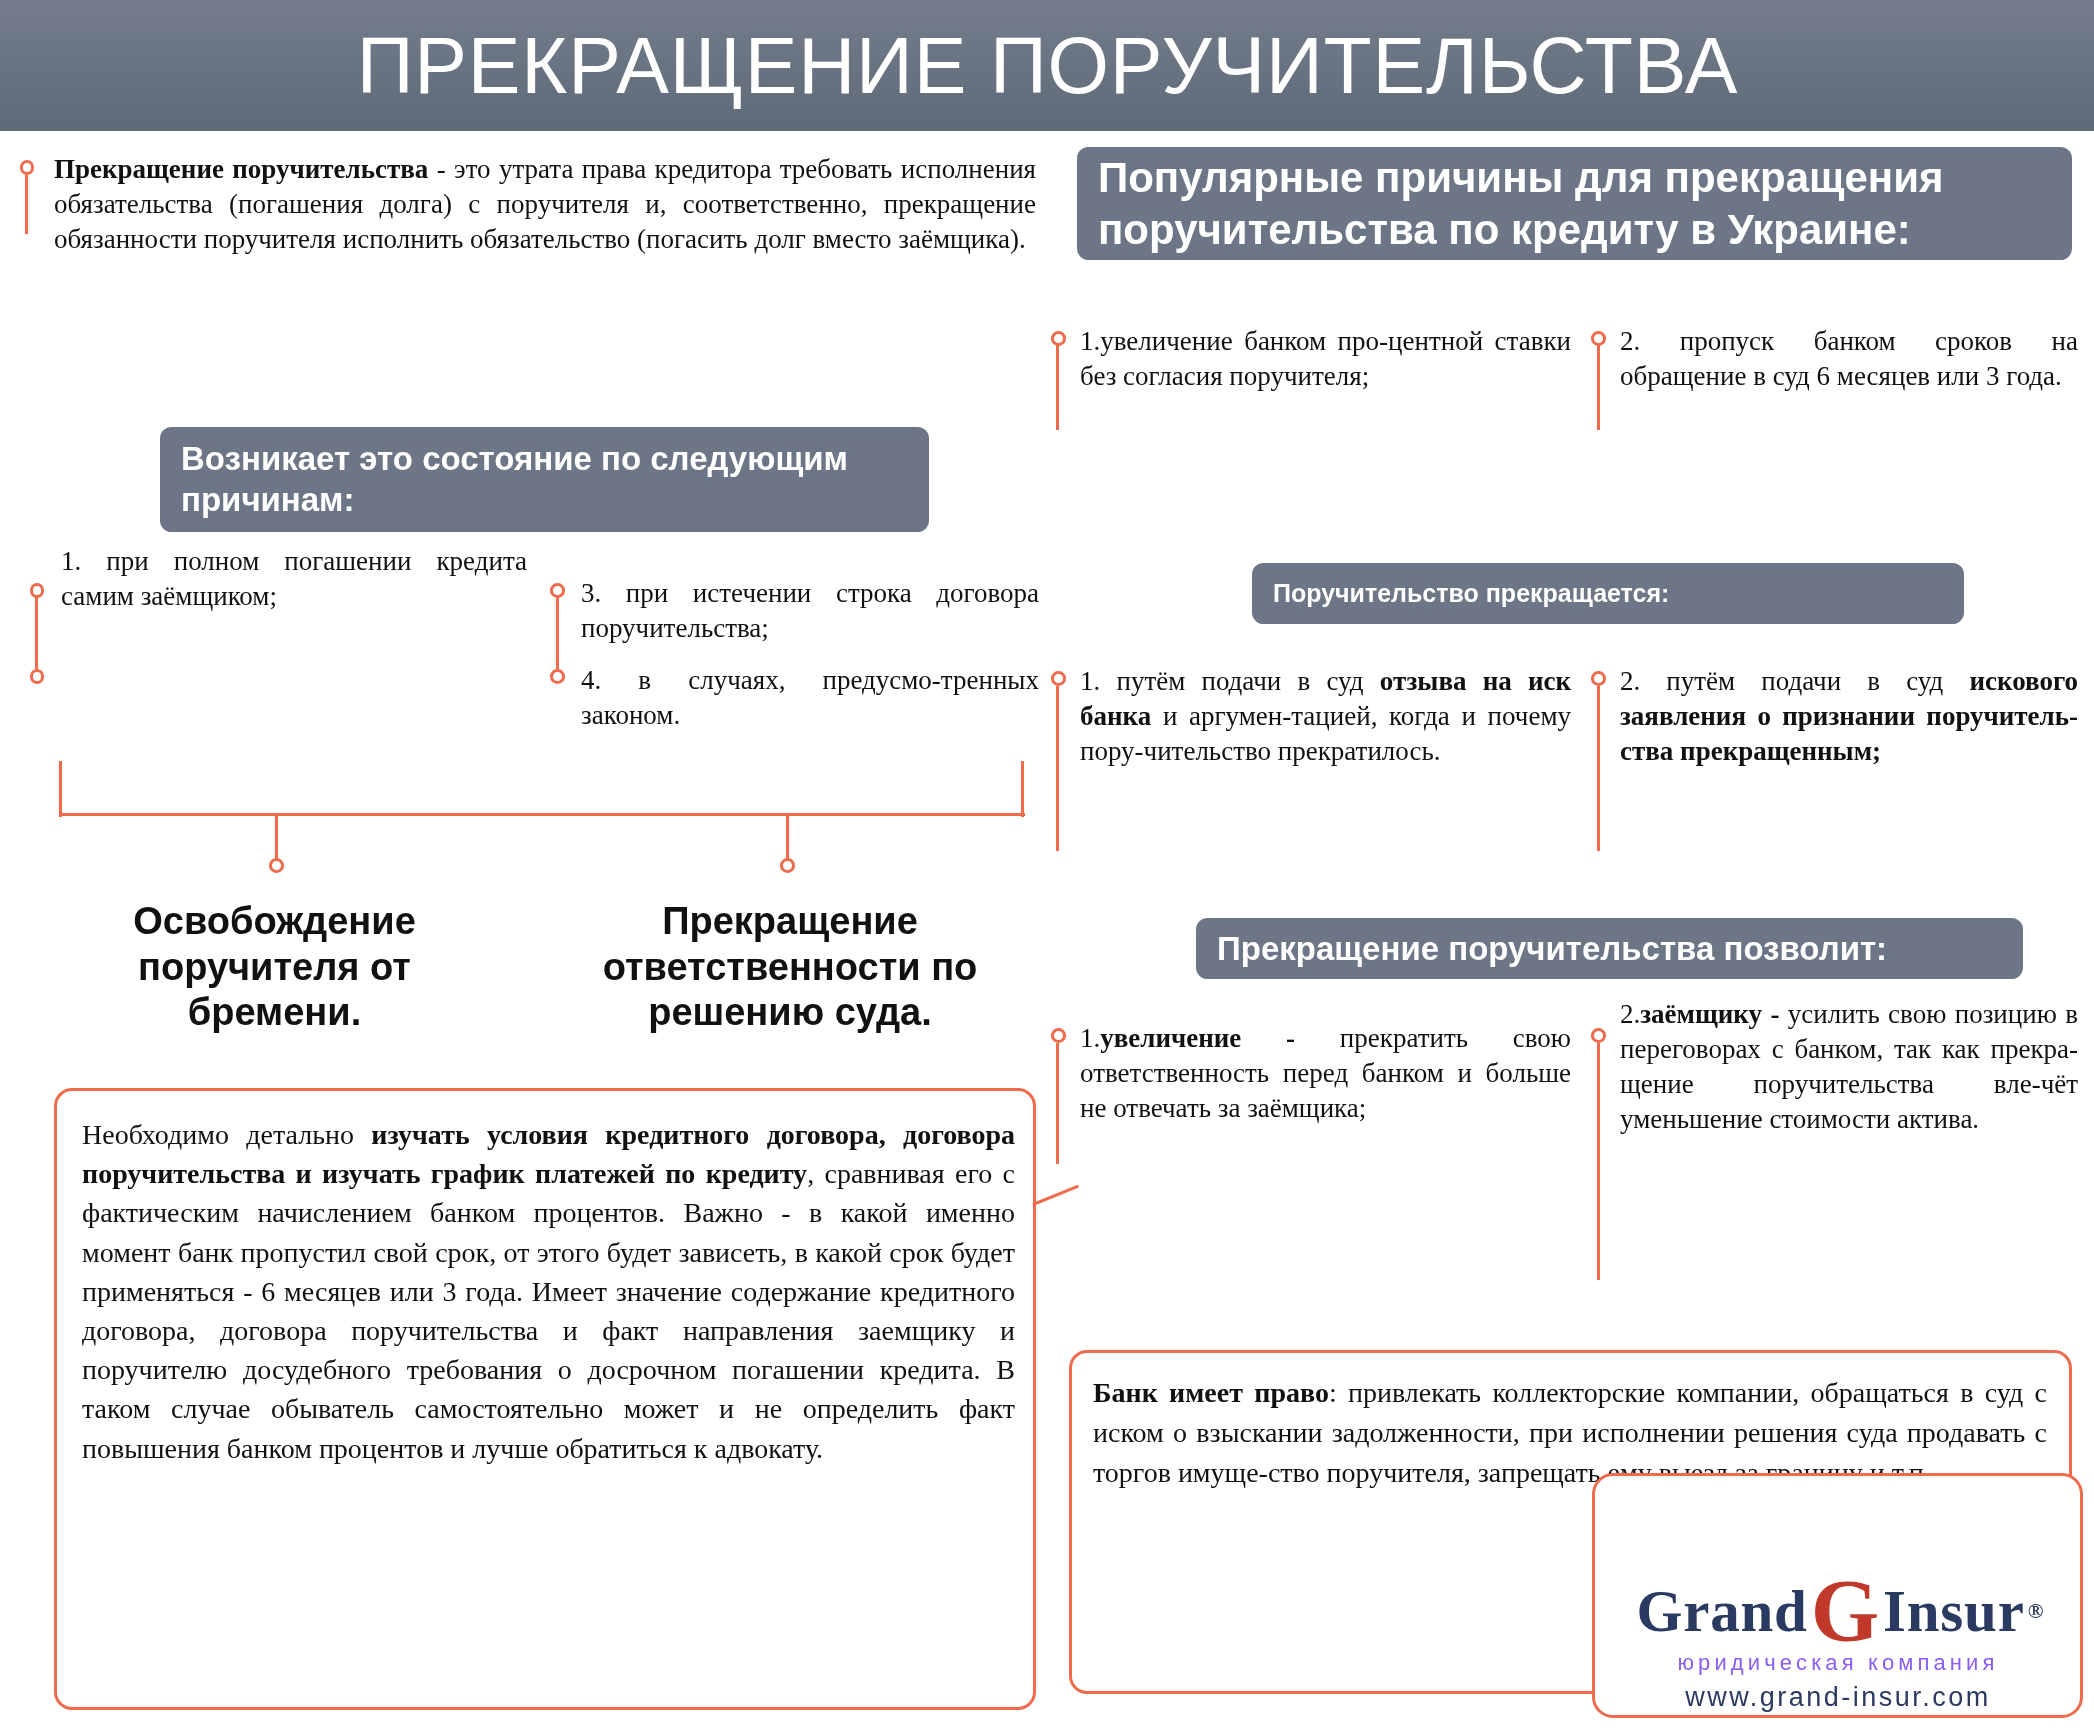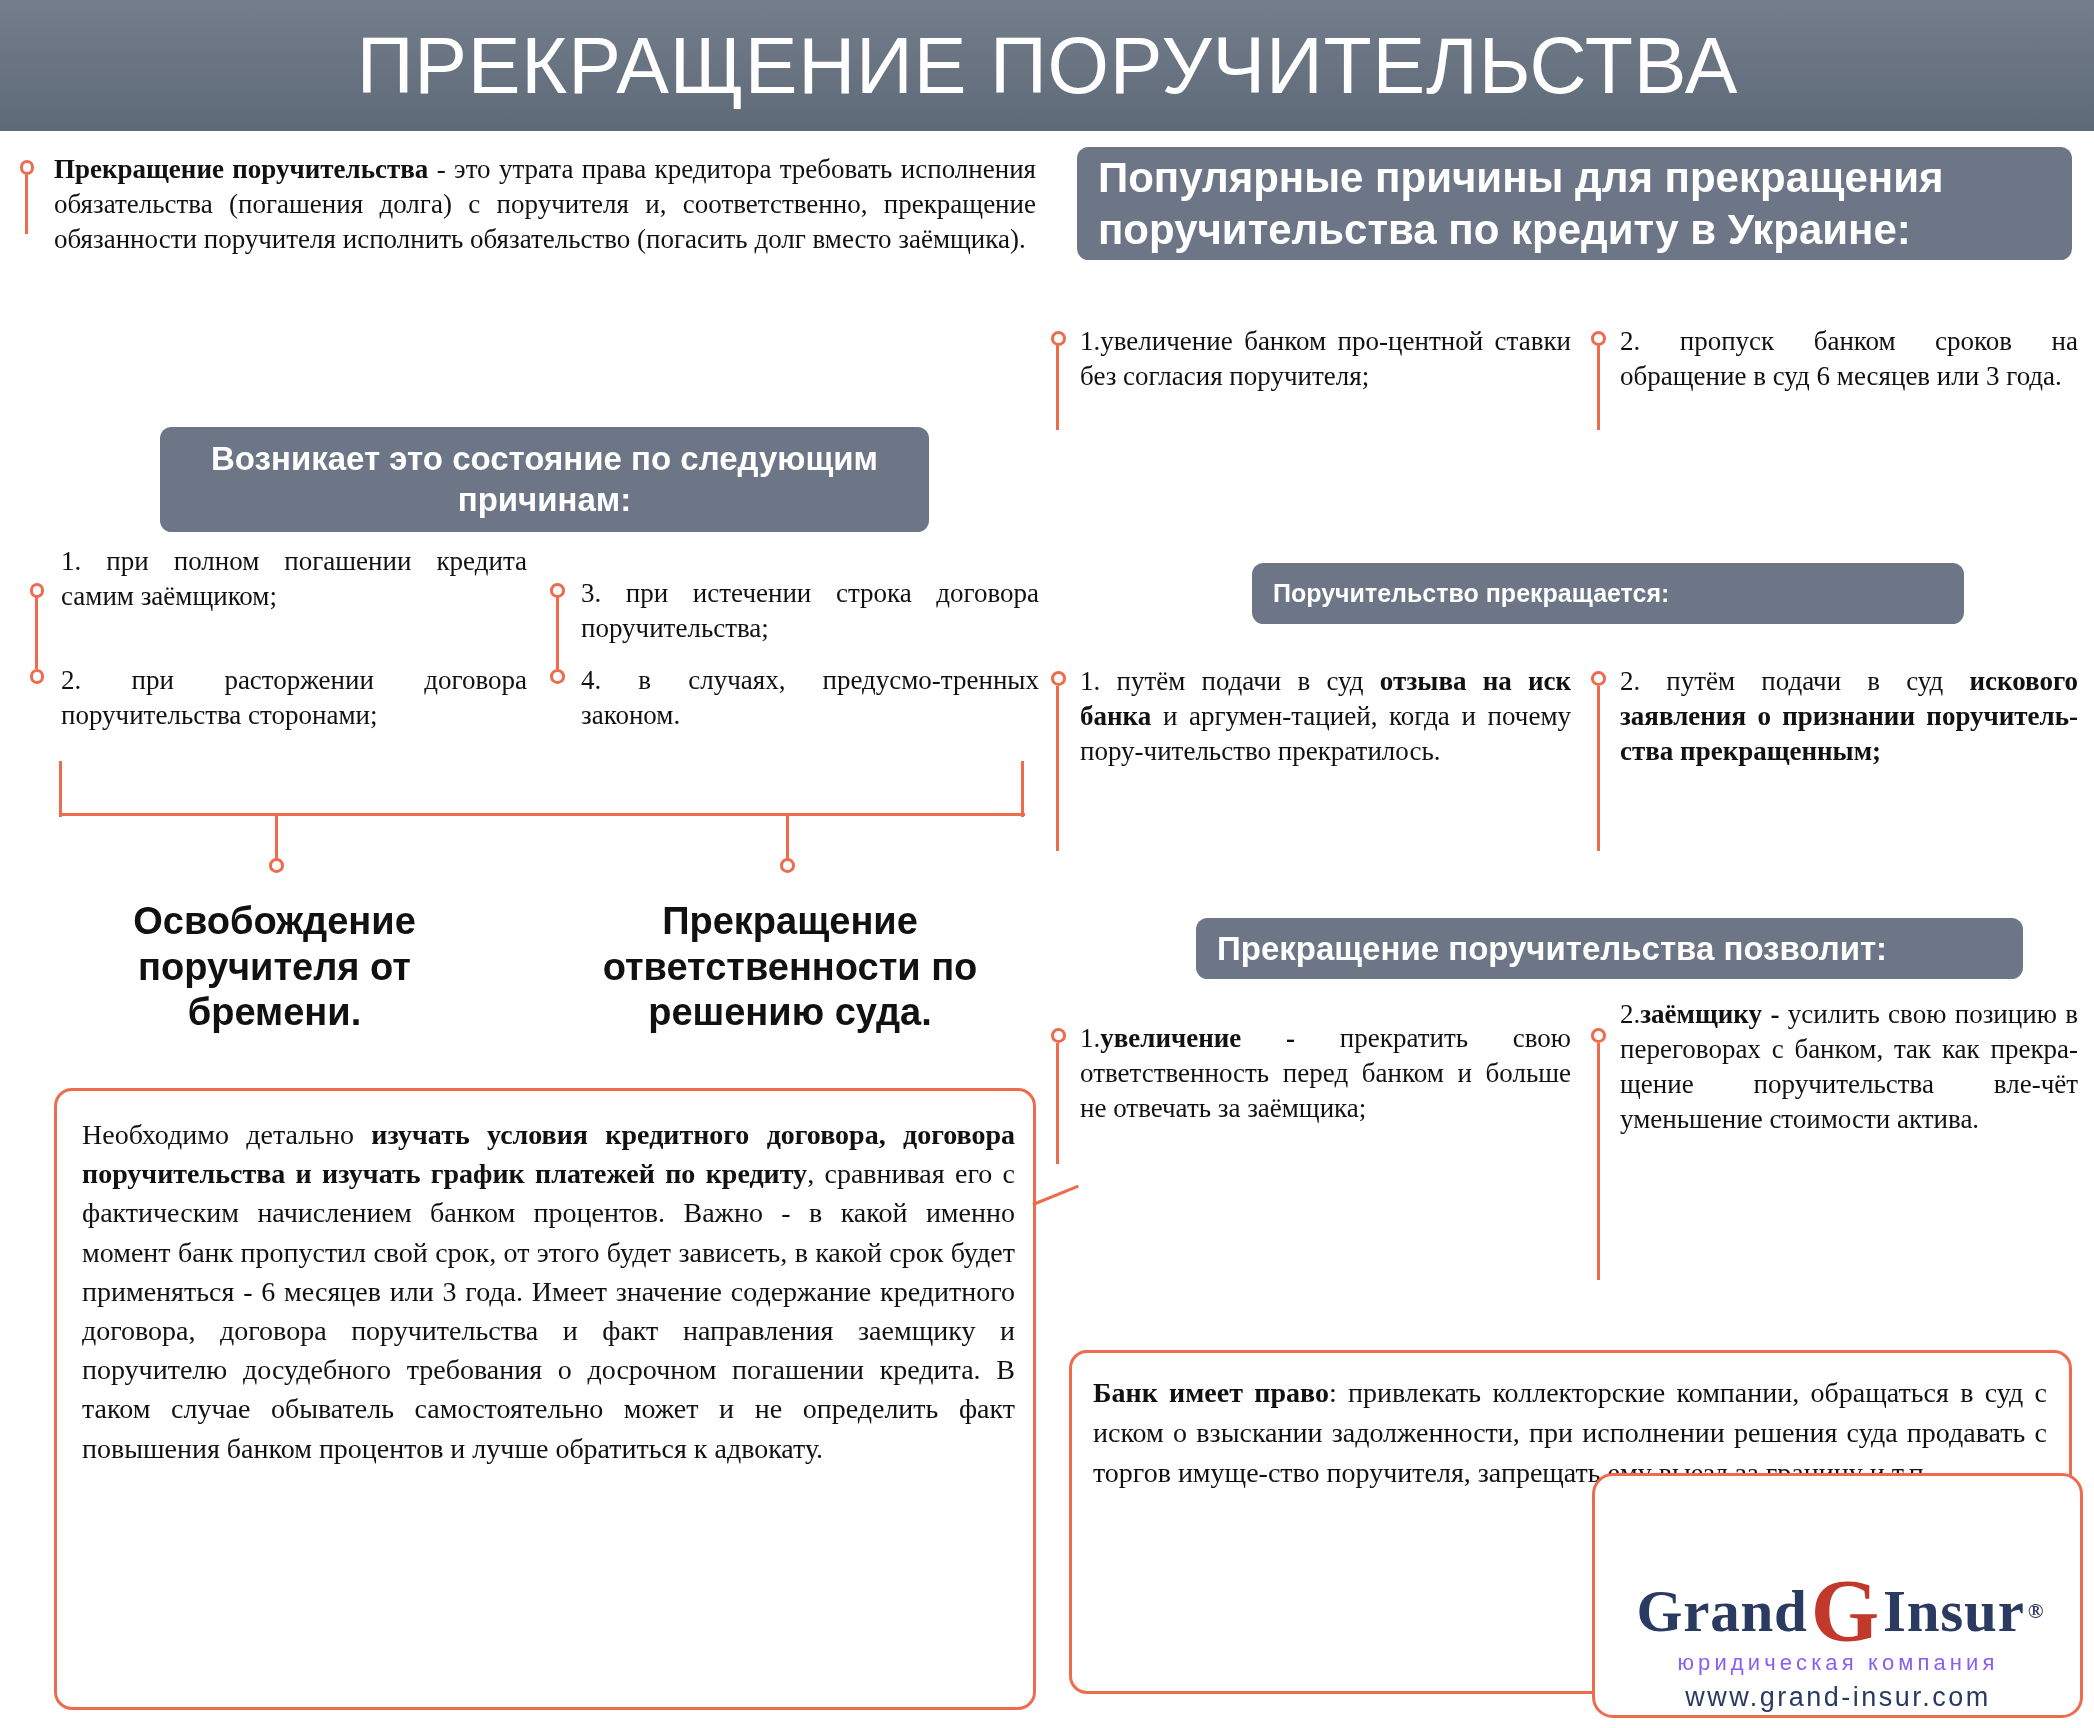--- a/index.html
+++ b/index.html
@@ -47,21 +47,21 @@
     background: #6d7686;
     color: #ffffff;
     font-family: "Liberation Sans", sans-serif;
     font-weight: bold;
     border-radius: 11.5px;
     box-sizing: border-box;
     display: flex;
     align-items: center;
     position: absolute;
   }
-  .banner.center { justify-content: center; text-align: center; }
+  .banner.center { justify-content: center; }
 
   
   .txt {
     position: absolute;
     box-sizing: border-box;
     font-size: 27px;
     line-height: 1.30;
     color: #111111;
     text-align: justify;
     text-justify: inter-word;
@@ -174,23 +174,20 @@
   <div class="oline" style="left:35px; top:597px; width:3.3px; height:72px;"></div>
   <div class="odot" style="left:29.5px; top:669px;"></div>
 
   <div class="odot" style="left:550px; top:583px;"></div>
   <div class="oline" style="left:556px; top:597px; width:3.3px; height:72px;"></div>
   <div class="odot" style="left:550px; top:669px;"></div>
 
   <div class="txt" style="left:61px; top:544px; width:466px;">
     <span>1. при полном погашении кредита самим заёмщиком;</span>
   </div>
-  <div class="txt" style="left:61px; top:663px; width:466px;">
-    <span>2. при расторжении договора поручительства сторонами;</span>
-  </div>
   <div class="txt" style="left:581px; top:576px; width:458px;">
     <span>3. при истечении строка договора поручительства;</span>
   </div>
   <div class="txt" style="left:581px; top:663px; width:458px;">
     <span>4. в случаях, предусмо-тренных законом.</span>
   </div>
 
   <div class="oline" style="left:59px; top:761px; width:3.3px; height:56px;"></div>
   <div class="oline" style="left:59px; top:813px; width:966px; height:3.3px;"></div>
   <div class="oline" style="left:1021px; top:761px; width:3.3px; height:56px;"></div>

